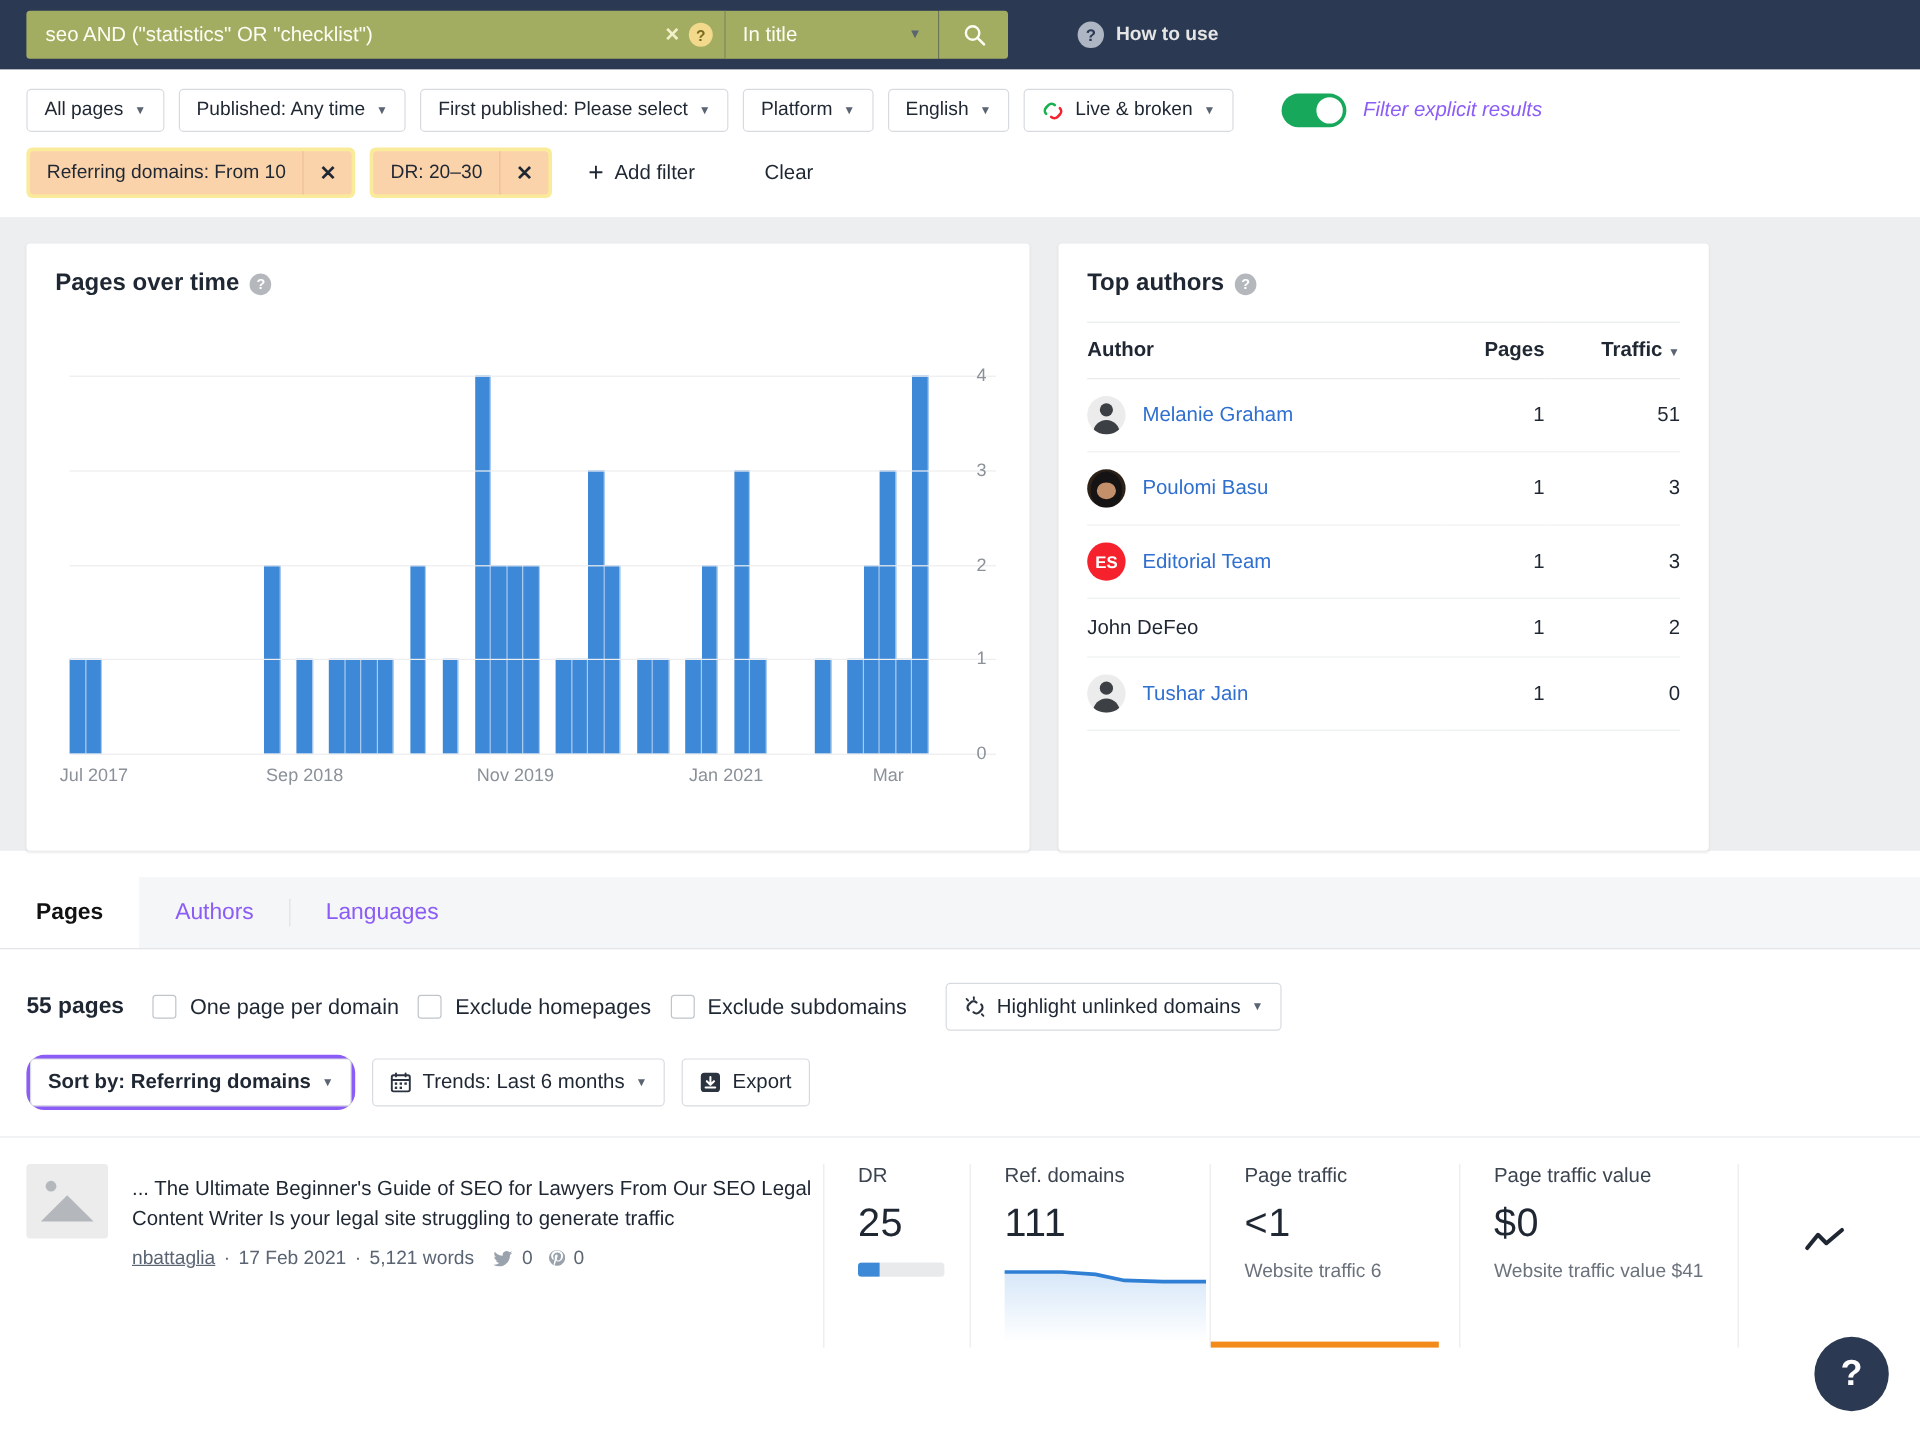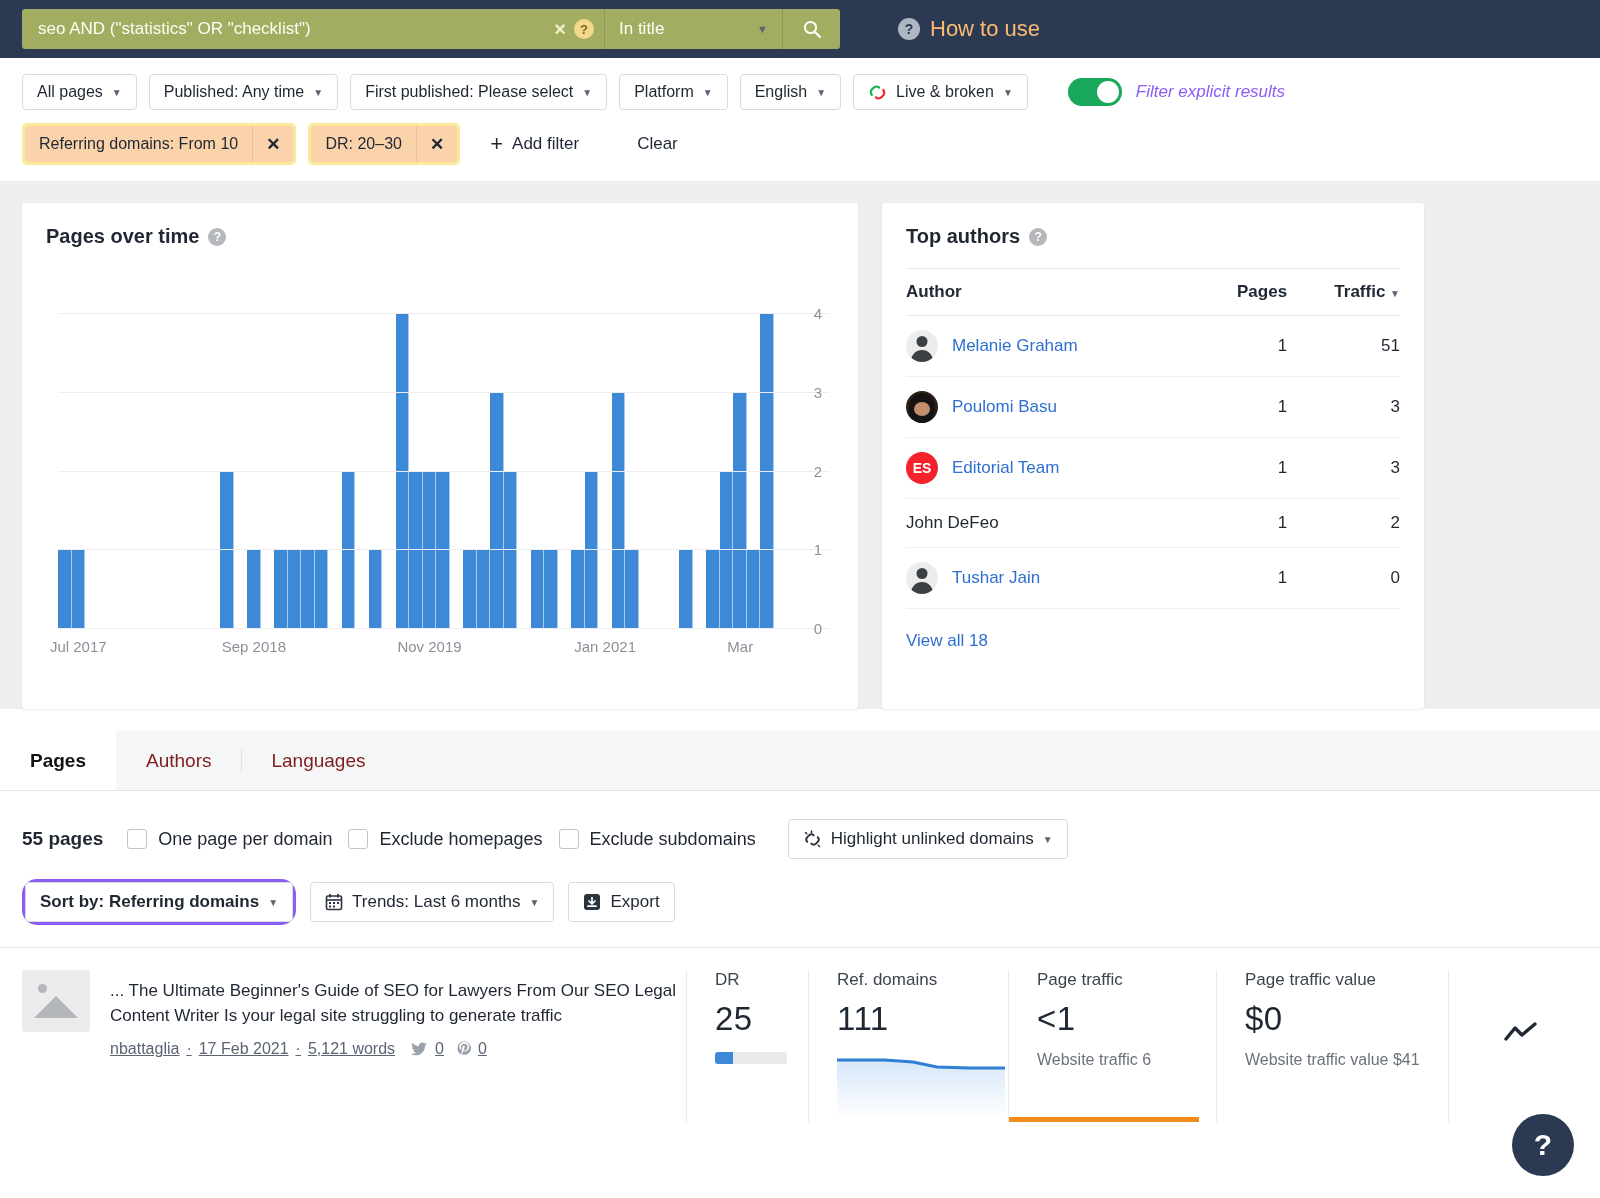--- a/index.html
+++ b/index.html
@@ -35,21 +35,21 @@
   .scope .cv { font-size:11px; }
   .sbtn {
     width:58px; background:#a3ad62; display:flex; align-items:center; justify-content:center;
     border-left:1px solid #8e9756; border-radius:0 3px 3px 0; cursor:pointer;
   }
   .howto { display:flex; align-items:center; gap:10px; margin-left:58px; cursor:pointer; }
   .howto .qi {
     width:22px; height:22px; border-radius:50%; background:#aeb6c4; color:#2b3a52;
     font-size:14px; font-weight:700; display:flex; align-items:center; justify-content:center;
   }
-  .howto .lbl { color:#fdba74; font-size:22px; }
+  .howto .lbl { color:#e5e5e5; font-size:16px;font-weight:bold; }
 
   
   .filters { padding:16px 22px 0 22px; background:#fff; }
   .frow { display:flex; align-items:center; gap:12px; }
   .frow + .frow { margin-top:13px; }
   .pill {
     height:36px; border:1px solid #d7dbe0; border-radius:4px; background:#fff;
     display:flex; align-items:center; gap:9px; padding:0 14px;
     font-size:16px; color:#1f2733; cursor:pointer; white-space:nowrap;
   }
@@ -134,21 +134,21 @@
     background:#f5222d; color:#fff; font-size:14px; font-weight:700;
     display:flex; align-items:center; justify-content:center;
   }
   .link { color:#2f6fd0; cursor:pointer; }
   .num-link { color:#2f6fd0; }
   .viewall { margin-top:22px; font-size:17px; color:#2f6fd0; cursor:pointer; }
 
   
   .tabsbar { background:#f5f6f7; height:60px; display:flex; align-items:stretch; margin-top:22px; border-bottom:1px solid #e2e4e6;}
   .tab {
-    display:flex; align-items:center; padding:0 30px; font-size:19px; color:#7f1d1d; cursor:pointer;
+    display:flex; align-items:center; padding:0 30px; font-size:19px; color:#8b5cf6; cursor:pointer;
     position:relative;
   }
   .tab.active { background:#fff; color:#111; font-weight:700; }
   .tab:not(.active)::before {
     content:""; position:absolute; left:0; top:18px; bottom:18px; width:1px; background:#dfe2e5;
   }
   .tab.active + .tab::before { background:transparent; }
 
   
   .opts { padding:28px 22px 0 22px; }
@@ -174,21 +174,21 @@
     content:""; position:absolute; left:12px; bottom:14px; width:0; height:0;
     border-left:22px solid transparent; border-right:22px solid transparent; border-bottom:22px solid #b4b8bd;
   }
   .rmain { width:592px; }
   .rtitle {
     font-size:19px; font-weight:700; color:#16365c; background:#fbf08a; display:inline;
     line-height:1.5;
   }
   .rurl { font-size:17px; color:#1a8c3c; background:#fbf08a; display:inline; line-height:1.55;}
   .rdesc { font-size:17px; line-height:1.45; margin-top:9px; color:#1f2733; }
-  .rmeta { font-size:16px; color:#5a6472; margin-top:12px; display:flex; align-items:center; gap:7px;text-decoration:underline;}
+  .rmeta { font-size:16px; color:#5a6472; margin-top:12px; display:flex; align-items:center; gap:7px;}
   .rmeta .u { text-decoration:underline; }
   .metrics { display:flex; flex:1; }
   .metric { padding:0 0 0 28px; border-left:1px solid #e8eaec; position:relative; }
   .m-dr { width:122px; }
   .m-rd { width:200px; }
   .m-pt { width:208px; }
   .m-ptv { width:232px; }
   .m-spark { width:130px; border-left:1px solid #e8eaec; }
   .mlabel { font-size:17px; color:#3c4450; }
   .mval { font-size:33px; font-weight:400; margin-top:10px; letter-spacing:.5px; }
@@ -434,21 +434,20 @@
               <div class="aname">
                 <div class="av av-gen"></div>
                 <span class="link">Tushar Jain</span>
               </div>
             </td>
             <td class="num-link">1</td>
             <td>0</td>
           </tr>
         </tbody>
     </table>
-    <div class="viewall">View all 18</div>
   </div>
 </div>
 
 <div class="tabsbar">
   <div class="tab active">
       <span>Pages</span>
     </div>
   <div class="tab">
       <span>Authors</span>
     </div>

